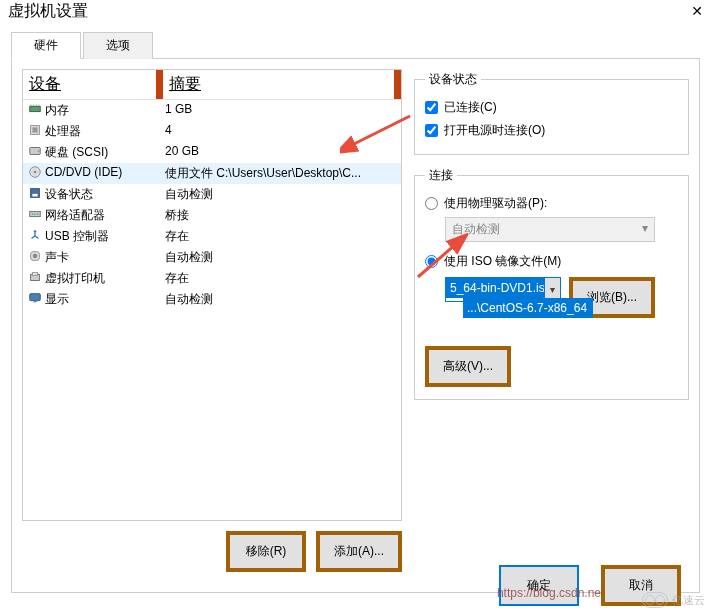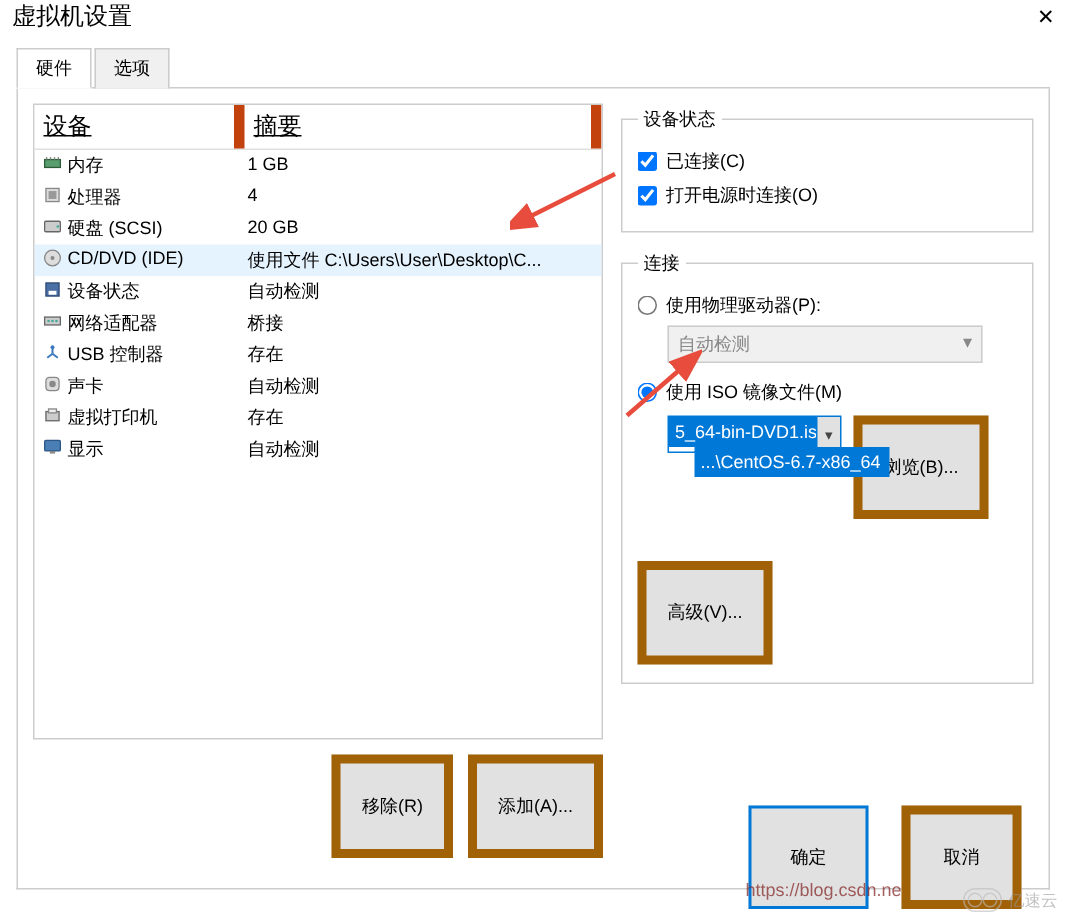--- a/index.html
+++ b/index.html
@@ -2,37 +2,37 @@
 <html><head>
   <meta charset="utf-8">
   <style>
     * { box-sizing: border-box; margin: 0; padding: 0; }
     body { font-family: "Microsoft YaHei", "Segoe UI", sans-serif; font-size: 12px; background: #fff; width: 711px; height: 614px; position: relative; }
     .titlebar { height: 22px; padding: 2px 8px; display: flex; justify-content: space-between; align-items: center; }
     .titlebar .title { font-size: 16px; color: #000; }
     .titlebar .close { font-size: 14px; cursor: pointer; font-family: Arial; }
     .dialog-body { border: 1px solid transparent; padding: 8px 10px 0 10px; }
     .tabs { display: flex; border-bottom: 1px solid #ccc; }
-    .tab { padding: 4px 12px; border: 1px solid #ccc; border-bottom: none; background: #fff; margin-right: 2px; cursor: pointer; position: relative; top: 1px; }
+    .tab { padding: 4px 22px; border: 1px solid #ccc; border-bottom: none; background: #fff; margin-right: 2px; cursor: pointer; position: relative; top: 1px; }
     .tab.active { background: #fff; border-bottom: 1px solid #fff; }
     .tab.inactive { background: #f0f0f0; }
     .tab-content { border: 1px solid #ccc; border-top: none; padding: 10px; height: 534px; display: flex; gap: 12px; }
     .left-col { width: 380px; display: flex; flex-direction: column; }
     .device-table { border: 1px solid #ccc; flex: 1; background: #fff; overflow: hidden; }
     .device-header { display: flex; background: #fff; border-bottom: 1px solid #e0e0e0; }
     .device-header > div { padding: 4px 6px; font-size: 16px; border-right: 7px solid #c2410c; text-decoration: underline; }
     .col-dev { width: 140px; }
     .col-sum { flex: 1; }
     .device-row { display: flex; padding: 2px 0; align-items: flex-start; cursor: pointer; }
     .device-row.selected { background: #e5f3ff; }
     .device-row .icon { width: 20px; display: inline-flex; justify-content: center; padding-left: 4px; }
     .device-row .dev-name { width: 120px; padding-left: 2px; white-space: nowrap; overflow: hidden; }
     .device-row .dev-sum { flex: 1; white-space: nowrap; overflow: hidden; padding-left: 2px; }
     .left-buttons { display: flex; justify-content: flex-end; gap: 10px; padding: 10px 0; }
-    .btn { border: 6px solid #a16207; background: #e1e1e1; padding: 20px 14px; cursor: pointer; font-size: 12px; min-width: 80px; text-align: center; }
+    .btn { border: 4px solid #a16207; background: #e1e1e1; padding: 8px 14px; cursor: pointer; font-size: 12px; min-width: 80px; text-align: center; }
     .btn.primary { border: 2px solid #0078d7; background: #e1e1e1; padding: 3px 13px; }
     .right-col { flex: 1; padding-top: 2px; }
     fieldset { border: 1px solid #ccc; padding: 8px 10px 12px 10px; margin-bottom: 12px; }
     legend { font-size: 12px; padding: 0 4px; }
     .checkbox-row, .radio-row { display: flex; align-items: center; gap: 6px; padding: 3px 0; }
     .checkbox-row input, .radio-row input { margin: 0; }
     .combo-disabled { width: 210px; border: 1px solid #ccc; background: #f0f0f0; color: #888; padding: 3px 6px; margin-left: 20px; margin-top: 2px; position: relative; }
     .combo-disabled::after { content: '▾'; position: absolute; right: 6px; color: #888; }
     .iso-row { display: flex; gap: 8px; align-items: flex-start; margin-left: 20px; margin-top: 4px; }
     .iso-combo { width: 116px; border: 1px solid #0078d7; position: relative; }

